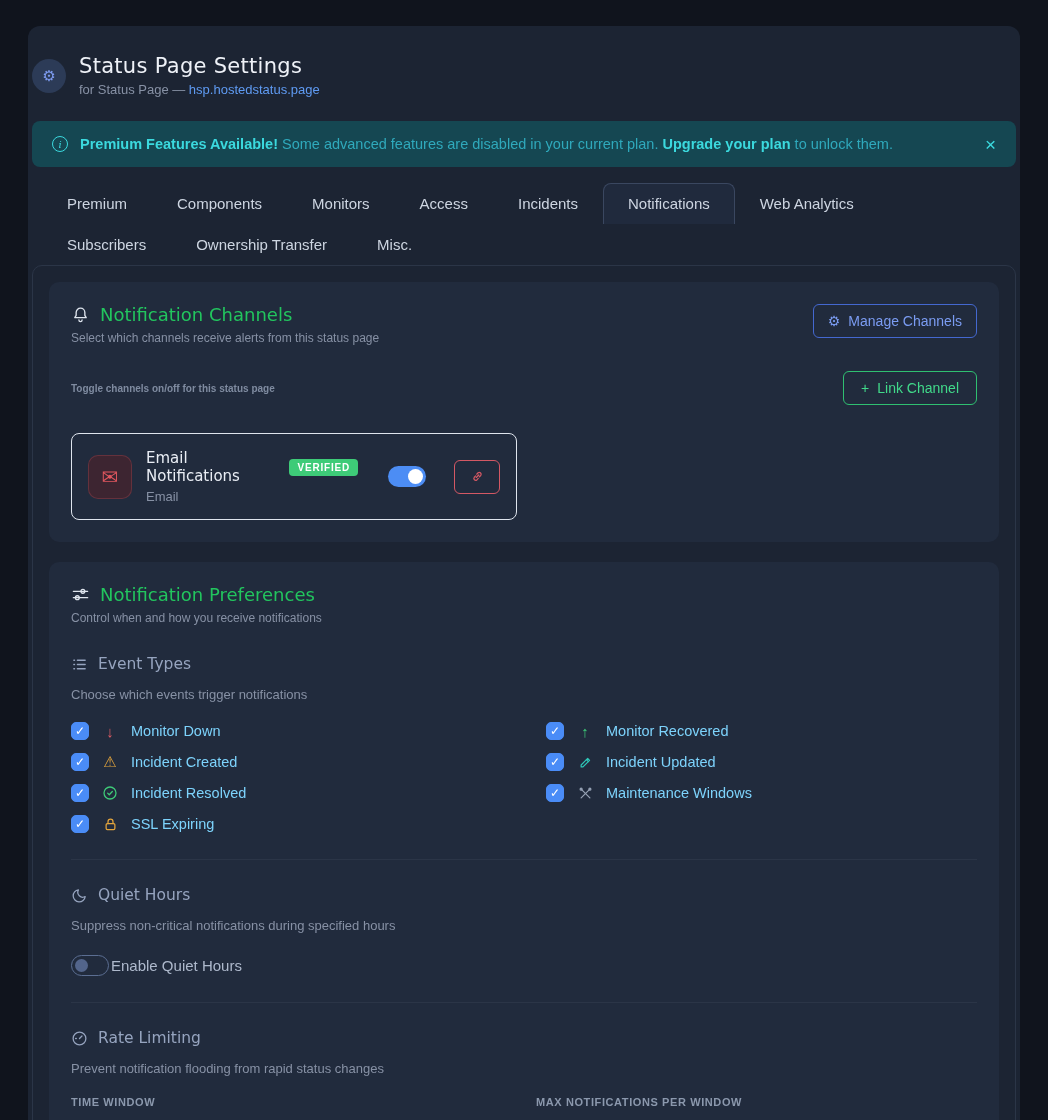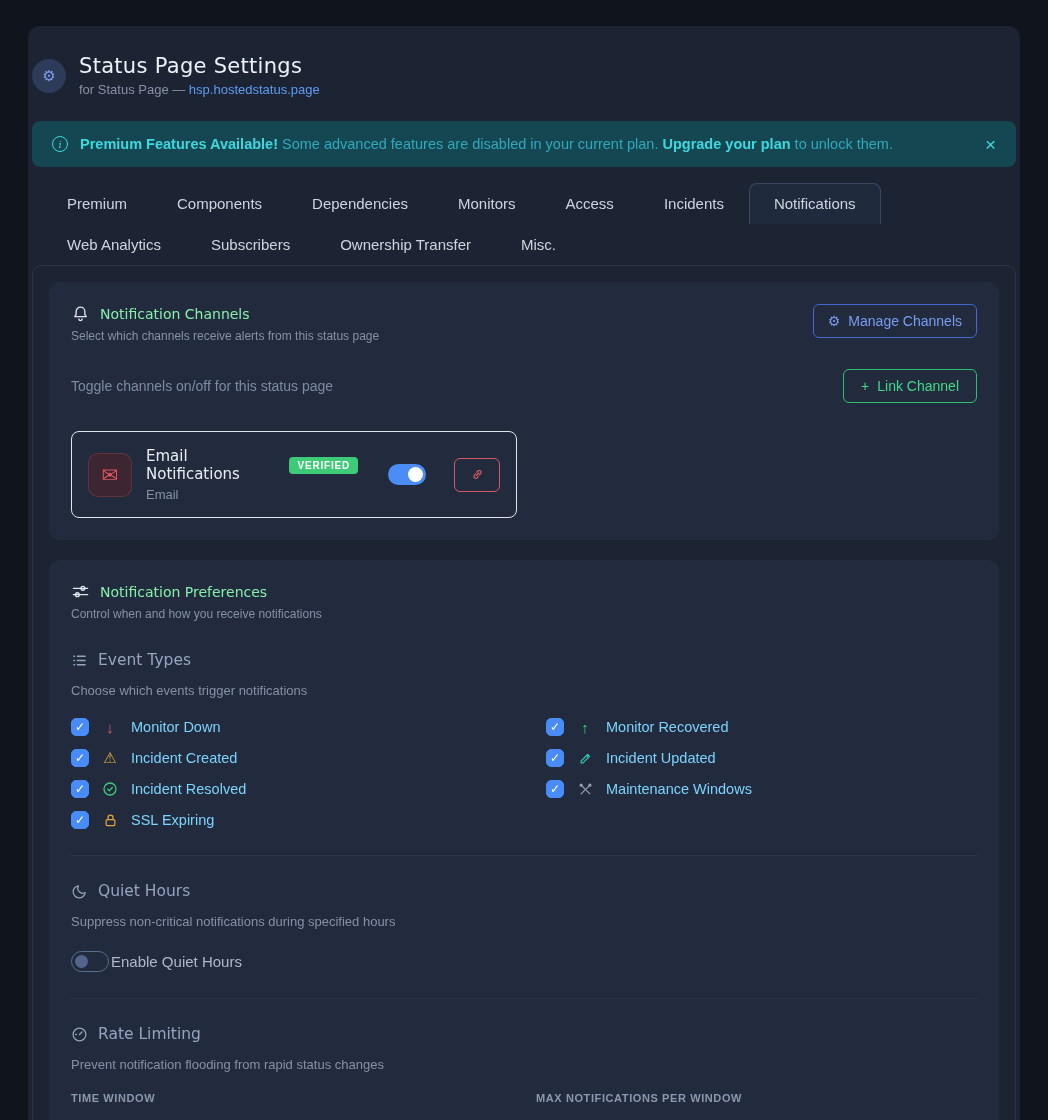--- a/index.html
+++ b/index.html
@@ -33,31 +33,31 @@
   .tab { padding:11px 24px; font-size:15px; color:#cdd5e1; cursor:pointer; border:1px solid transparent; }
   .tab.active { background:#202a3d; border:1px solid #3a4760; border-bottom:none; border-radius:8px 8px 0 0; }
 
   
   .content-panel { border:1px solid #2b3547; border-radius:10px; padding:16px; }
   .subpanel { background:#212b3d; border-radius:10px; padding:22px; }
   .subpanel + .subpanel { margin-top:20px; }
 
   .sec-head-row { display:flex; justify-content:space-between; align-items:flex-start; }
   .sec-title { display:flex; align-items:center; gap:10px; font-family:"DejaVu Sans", sans-serif;
-               font-size:14px; color:#86efac; font-weight:500; }
+               font-size:18px; color:#22c55e; font-weight:500; }
   .sec-title svg { color:#dfe5ee; }
   .sec-sub { font-size:12px; color:#8791a5; margin-top:6px; }
 
   .btn { display:inline-flex; align-items:center; gap:8px; background:transparent; border-radius:6px;
          font-size:14px; padding:8px 14px; cursor:pointer; font-family:"Liberation Sans", sans-serif; }
   .btn-blue { border:1px solid #4468d0; color:#7b9cf2; }
   .btn-green { border:1px solid #2fbf71; color:#41d98a; padding:8px 17px; }
 
   .toggle-row { display:flex; justify-content:space-between; align-items:center; margin-top:26px; }
-  .toggle-hint { font-size:14px; color:#7f8ba0; }
+  .toggle-hint { font-size:10px; color:#7f8ba0;font-weight:bold; }
 
   
   .email-card { width:446px; border:1px solid #dfe5ee; border-radius:8px; margin-top:28px;
                 padding:15px 16px; display:flex; align-items:center; gap:14px; }
   .email-tile { width:44px; height:44px; border-radius:10px; background:#3d2531; color:#e0565e;
                 border:1px solid rgba(224,86,94,.25); display:flex; align-items:center; justify-content:center;
                 font-size:20px; flex:0 0 44px; }
   .email-name-row { display:flex; align-items:center; gap:10px; }
   .email-name { font-size:15px; color:#e9edf4; font-family:"DejaVu Sans", sans-serif; }
   .badge { background:#3ecb78; color:#ffffff; font-size:10px; font-weight:bold; letter-spacing:.8px;
@@ -120,21 +120,20 @@
     <span class="info-icon">i</span>
     <span class="banner-text">
       <b>Premium Features Available!</b><span> Some advanced features are disabled in your current plan. </span><span class="banner-link">Upgrade your plan</span><span> to unlock them.</span>
     </span>
     <span class="banner-close">×</span>
   </div>
 
   <div class="tabs">
     <div class="tab">Premium</div>
     <div class="tab">Components</div>
-    <div class="tab">Dependencies</div>
     <div class="tab">Monitors</div>
     <div class="tab">Access</div>
     <div class="tab">Incidents</div>
     <div class="tab active">Notifications</div>
     <div class="tab">Web Analytics</div>
     <div class="tab">Subscribers</div>
     <div class="tab">Ownership Transfer</div>
     <div class="tab">Misc.</div>
   </div>
 

